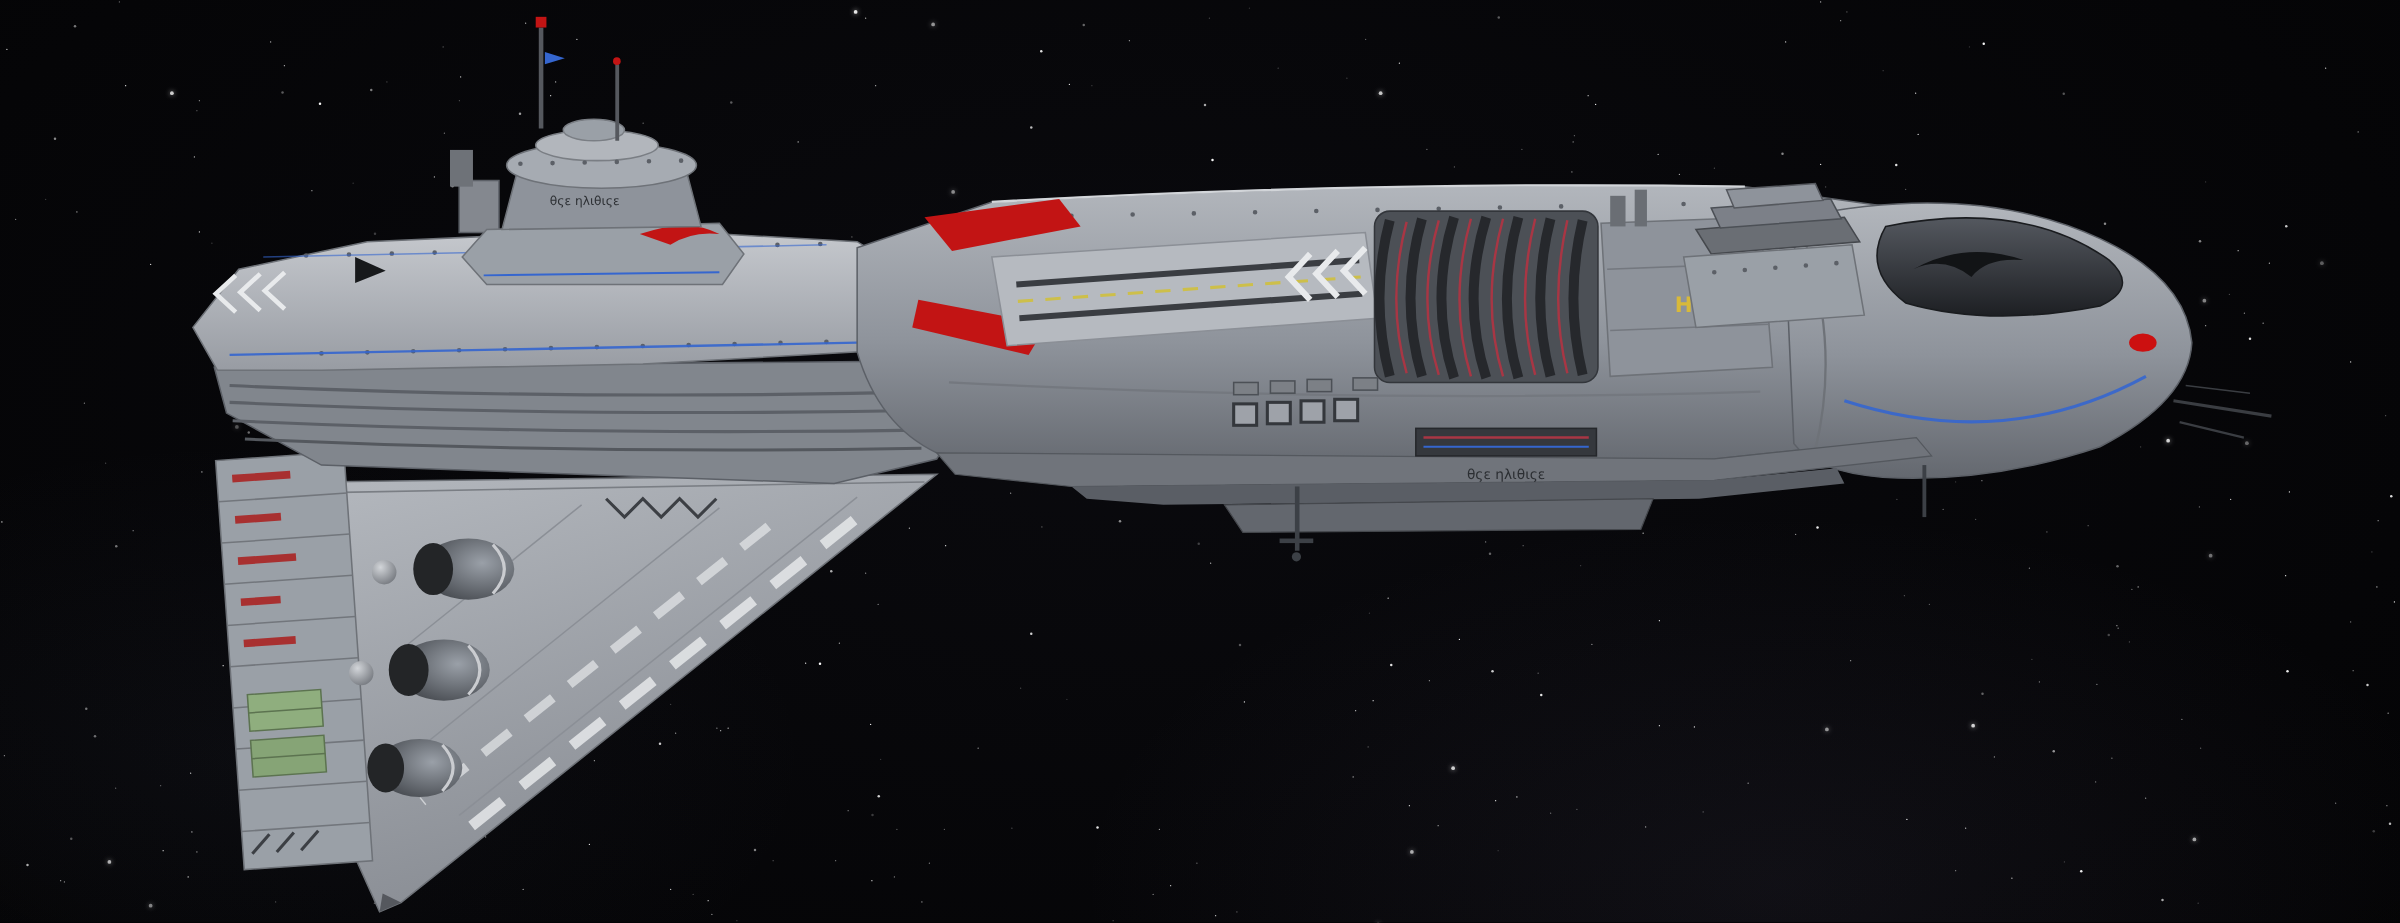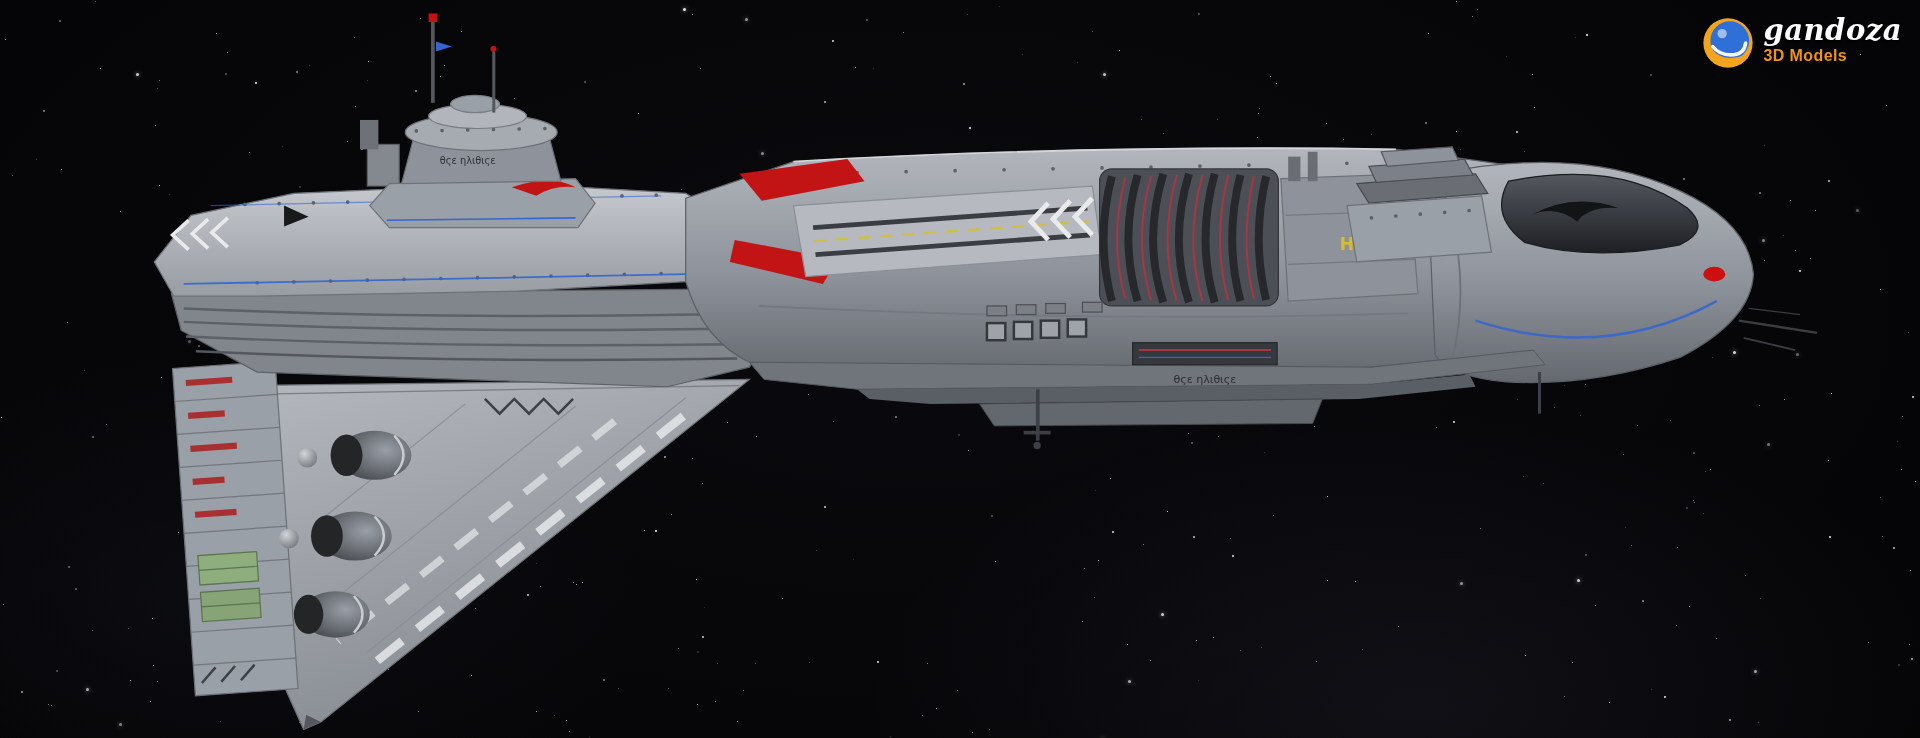--- a/index.html
+++ b/index.html
@@ -713,27 +713,14 @@
         <rect x="806" y="250" width="16" height="8"></rect>
           <rect x="830" y="249" width="16" height="8"></rect>
         <rect x="854" y="248" width="16" height="8"></rect>
           <rect x="884" y="247" width="16" height="8"></rect>
       </g>
     </g>
   </svg>
 
   <div class="vignette"></div>
 
-  <div class="watermark">
-    <svg width="54" height="54" viewBox="0 0 46 46">
-      <circle cx="23" cy="23" r="21" fill="#f2a41c"></circle>
-      <circle cx="24.5" cy="21" r="16.5" fill="#2f6fd8"></circle>
-      <path d="M10,26 Q16,34 28,33 Q37,32 38,23" fill="none" stroke="#ffffff" stroke-width="3" stroke-linecap="round" opacity=".95"></path>
-      <path d="M7,29 Q19,43 38,35" fill="none" stroke="#f2a41c" stroke-width="4" stroke-linecap="round"></path>
-      <circle cx="18" cy="15" r="4" fill="#ffffff" opacity=".55"></circle>
-    </svg>
-    <div class="logo-text">
-      <div class="brand">gandoza</div>
-      <div class="tagline">3D Models</div>
-    </div>
-  </div>
 
 </div>
 
 </body></html>

